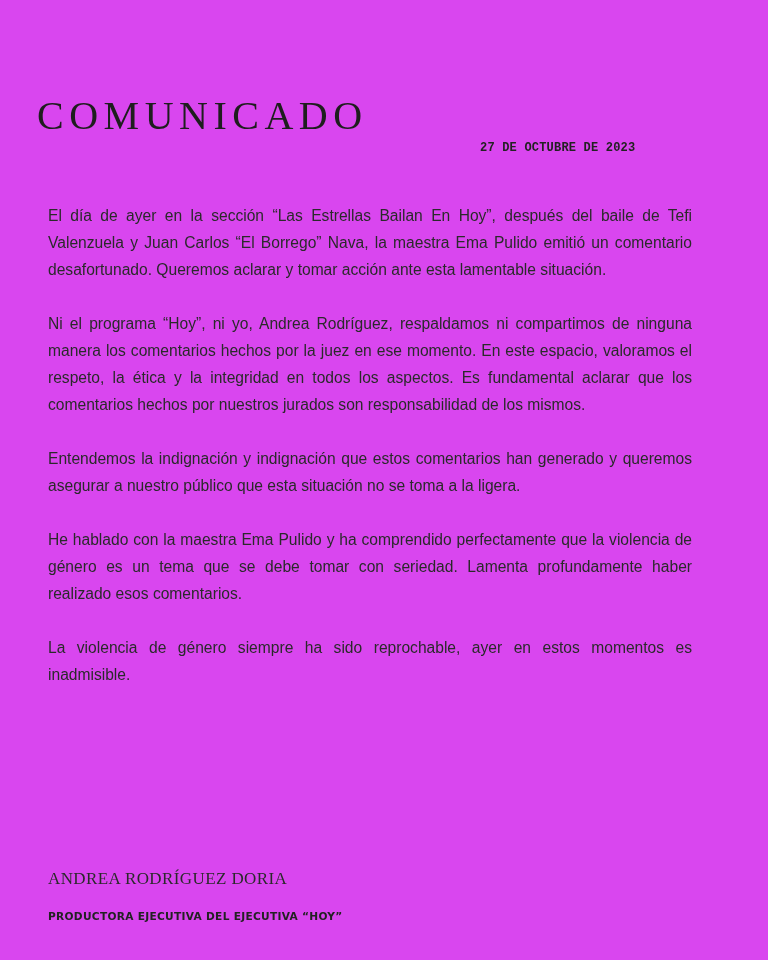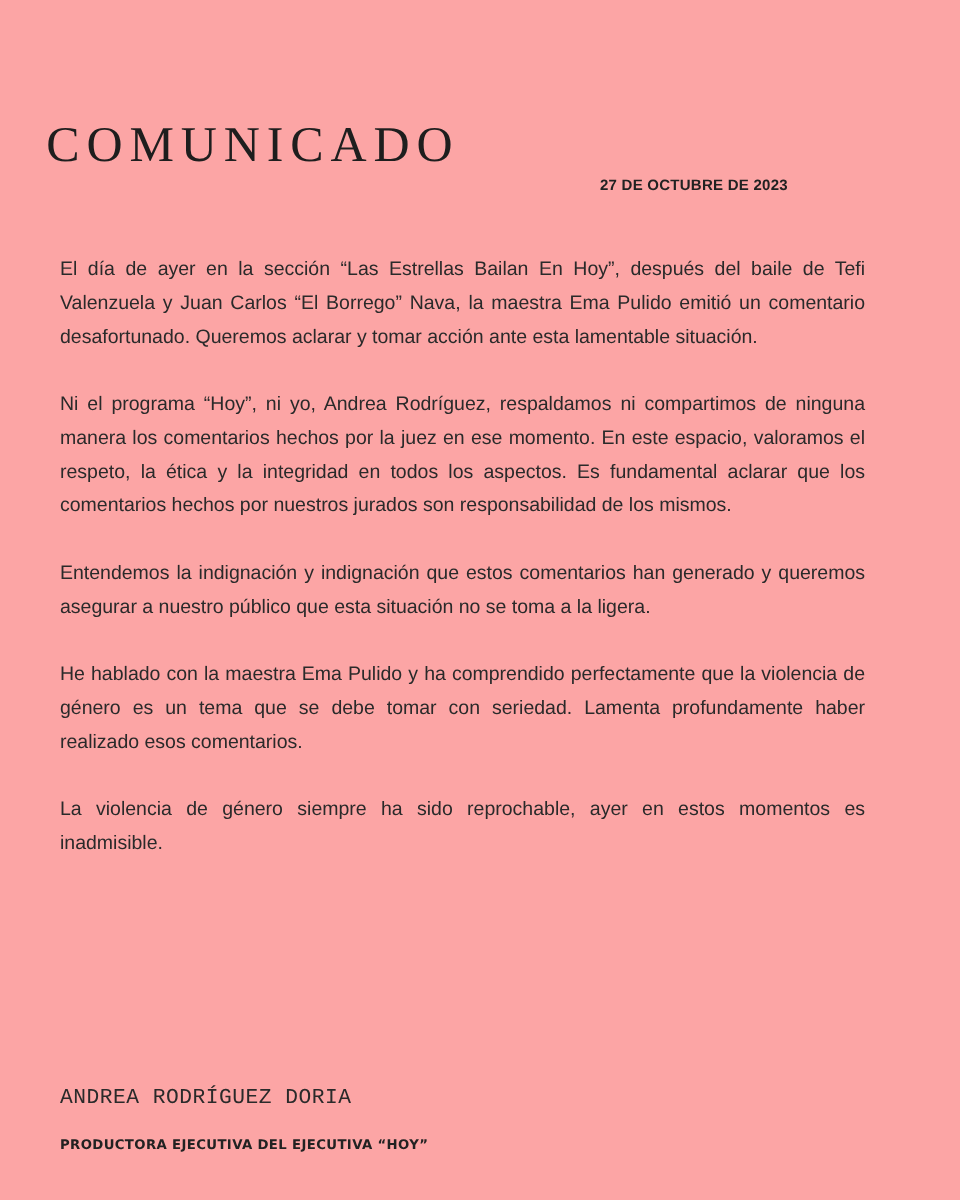--- a/index.html
+++ b/index.html
@@ -12,39 +12,39 @@
       height: 960px;
       position: relative;
       overflow: hidden;
       color: #2a2a2a;
     }
     .page {
       position: absolute;
       left: 0; top: 0;
       width: 768px;
       height: 960px;
-      background: #fca5a5;
+      background: #d946ef;
     }
     .title {
       position: absolute;
       left: 37px;
       top: 92px;
       margin: 0;
       font-family: "Liberation Serif", "DejaVu Serif", serif;
       font-weight: normal;
       font-size: 40px;
       letter-spacing: 5.5px;
       line-height: 48px;
       color: #1e1e1e;
     }
     .date {
       position: absolute;
       left: 480px;
       top: 141px;
-      font-family: Liberation Sans, sans-serif;
+      font-family: Liberation Mono, monospace;
       font-weight: bold;
       font-size: 12px;
       letter-spacing: 0.2px;
       color: #222;
       white-space: nowrap;
     }
     .body {
       position: absolute;
       left: 48px;
       top: 202px;
@@ -56,21 +56,21 @@
       font-size: 15.6px;
       line-height: 27px;
       text-align: justify;
       color: #2a2a2a;
     }
     .para.last-tight { margin-bottom: 0; }
     .signature-name {
       position: absolute;
       left: 48px;
       top: 869px;
-      font-family: Liberation Mono, monospace;
+      font-family: Liberation Serif, serif;
       font-size: 17px;
       letter-spacing: 0.4px;
       color: #2a2a2a;
       white-space: nowrap;
     }
     .signature-role {
       position: absolute;
       left: 48px;
       top: 910px;
       font-family: "DejaVu Sans", "Liberation Sans", sans-serif;

